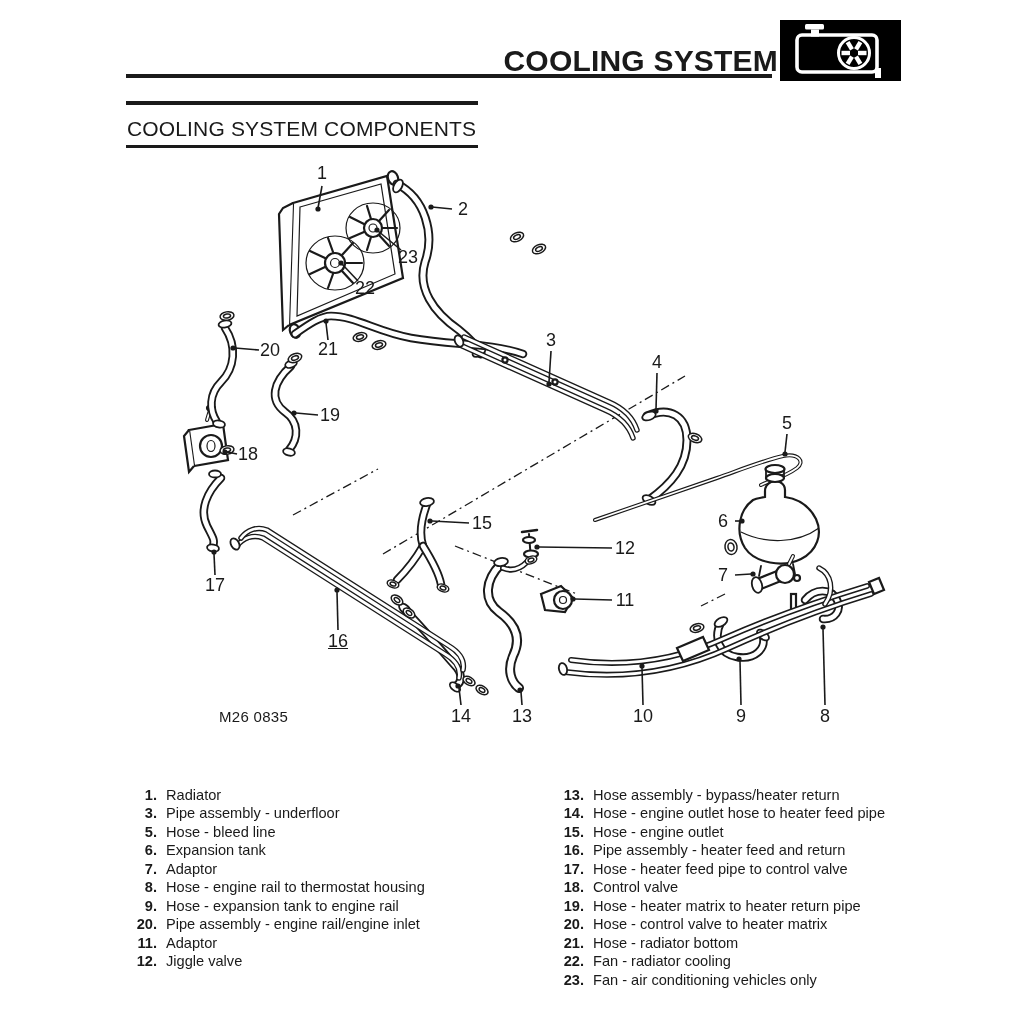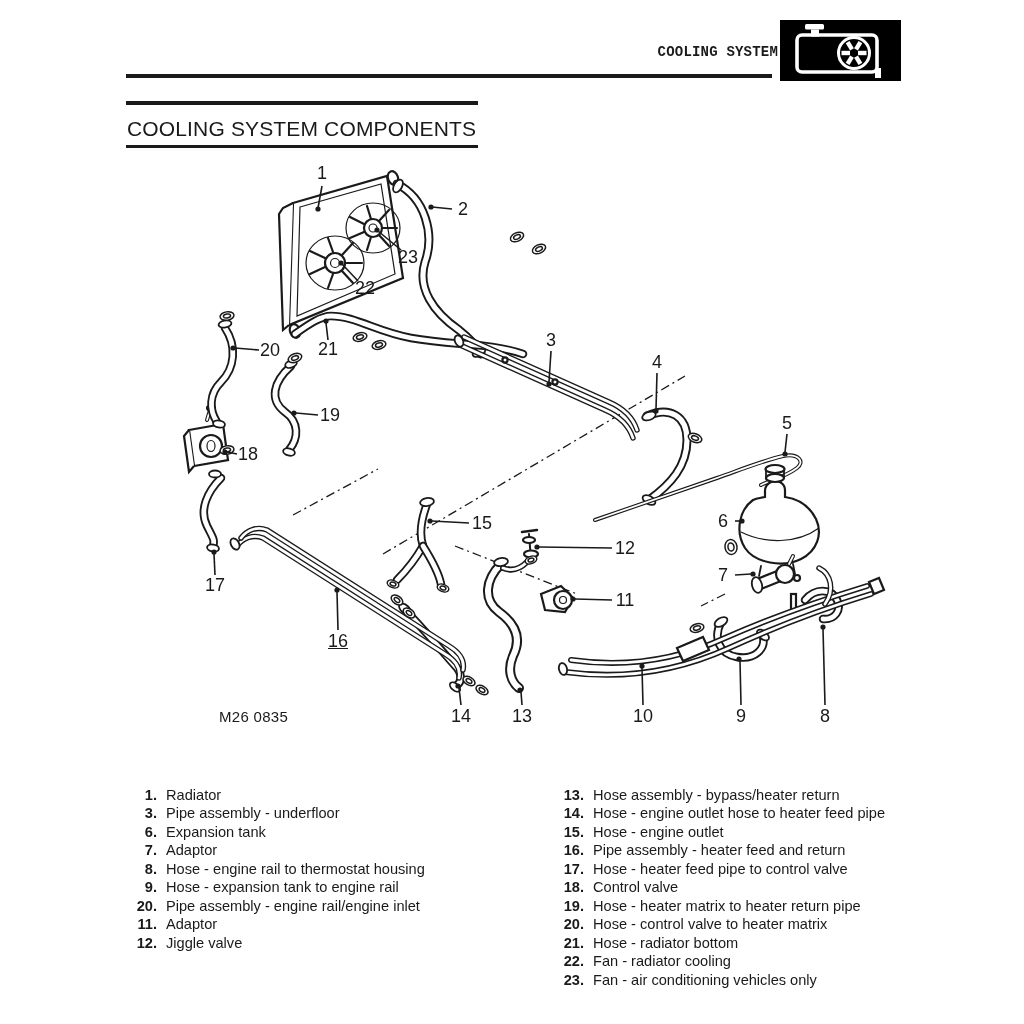--- a/index.html
+++ b/index.html
@@ -4,21 +4,21 @@
 <style>
   html,body{margin:0;padding:0;}
   body{
     width:1024px;height:1024px;background:#ffffff;
     font-family:"Liberation Sans","DejaVu Sans",sans-serif;color:#1a1a1a;
     -webkit-font-smoothing:antialiased;
   }
   .page{position:relative;width:1024px;height:1024px;overflow:hidden;background:#fff;}
 
   
-  .header-title{position:absolute;top:44px;right:246px;font-size:14px;font-weight:bold;letter-spacing:.2px;white-space:nowrap;font-family:Liberation Mono, monospace;}
+  .header-title{position:absolute;top:44px;right:246px;font-size:30px;font-weight:bold;letter-spacing:.2px;white-space:nowrap;}
   .header-rule{position:absolute;left:126px;top:74px;width:646px;height:3.5px;background:#1a1a1a;}
   .icon-box{position:absolute;left:780px;top:20px;width:121px;height:61px;background:#000;}
   .icon-box svg{display:block;}
 
   
   .section{position:absolute;left:126px;top:101px;width:352px;}
   .section-rule{height:3.5px;background:#1a1a1a;}
   .section-title{font-size:21px;font-weight:normal;letter-spacing:.15px;padding:4px 0 4px 1px;margin-top:8px;}
 
   
@@ -432,20 +432,21 @@
         <span class="callout" style="left: 616px; top: 568px;">9</span>
         <span class="callout" style="left: 700px; top: 568px;">8</span>
       </div>
     <span class="figure-code">M26 0835</span>
   </div>
 
   <div class="parts">
     <div class="col col-left">
         <div class="part-row"><span class="num">1.</span><span>Radiator</span></div>
         <div class="part-row"><span class="num">3.</span><span>Pipe assembly - underfloor</span></div>
+        <div class="part-row"><span class="num">5.</span><span>Hose - bleed line</span></div>
         <div class="part-row"><span class="num">6.</span><span>Expansion tank</span></div>
         <div class="part-row"><span class="num">7.</span><span>Adaptor</span></div>
         <div class="part-row"><span class="num">8.</span><span>Hose - engine rail to thermostat housing</span></div>
         <div class="part-row"><span class="num">9.</span><span>Hose - expansion tank to engine rail</span></div>
         <div class="part-row"><span class="num">20.</span><span>Pipe assembly - engine rail/engine inlet</span></div>
         <div class="part-row"><span class="num">11.</span><span>Adaptor</span></div>
         <div class="part-row"><span class="num">12.</span><span>Jiggle valve</span></div>
       </div>
     <div class="col col-right">
         <div class="part-row"><span class="num">13.</span><span>Hose assembly - bypass/heater return</span></div>

